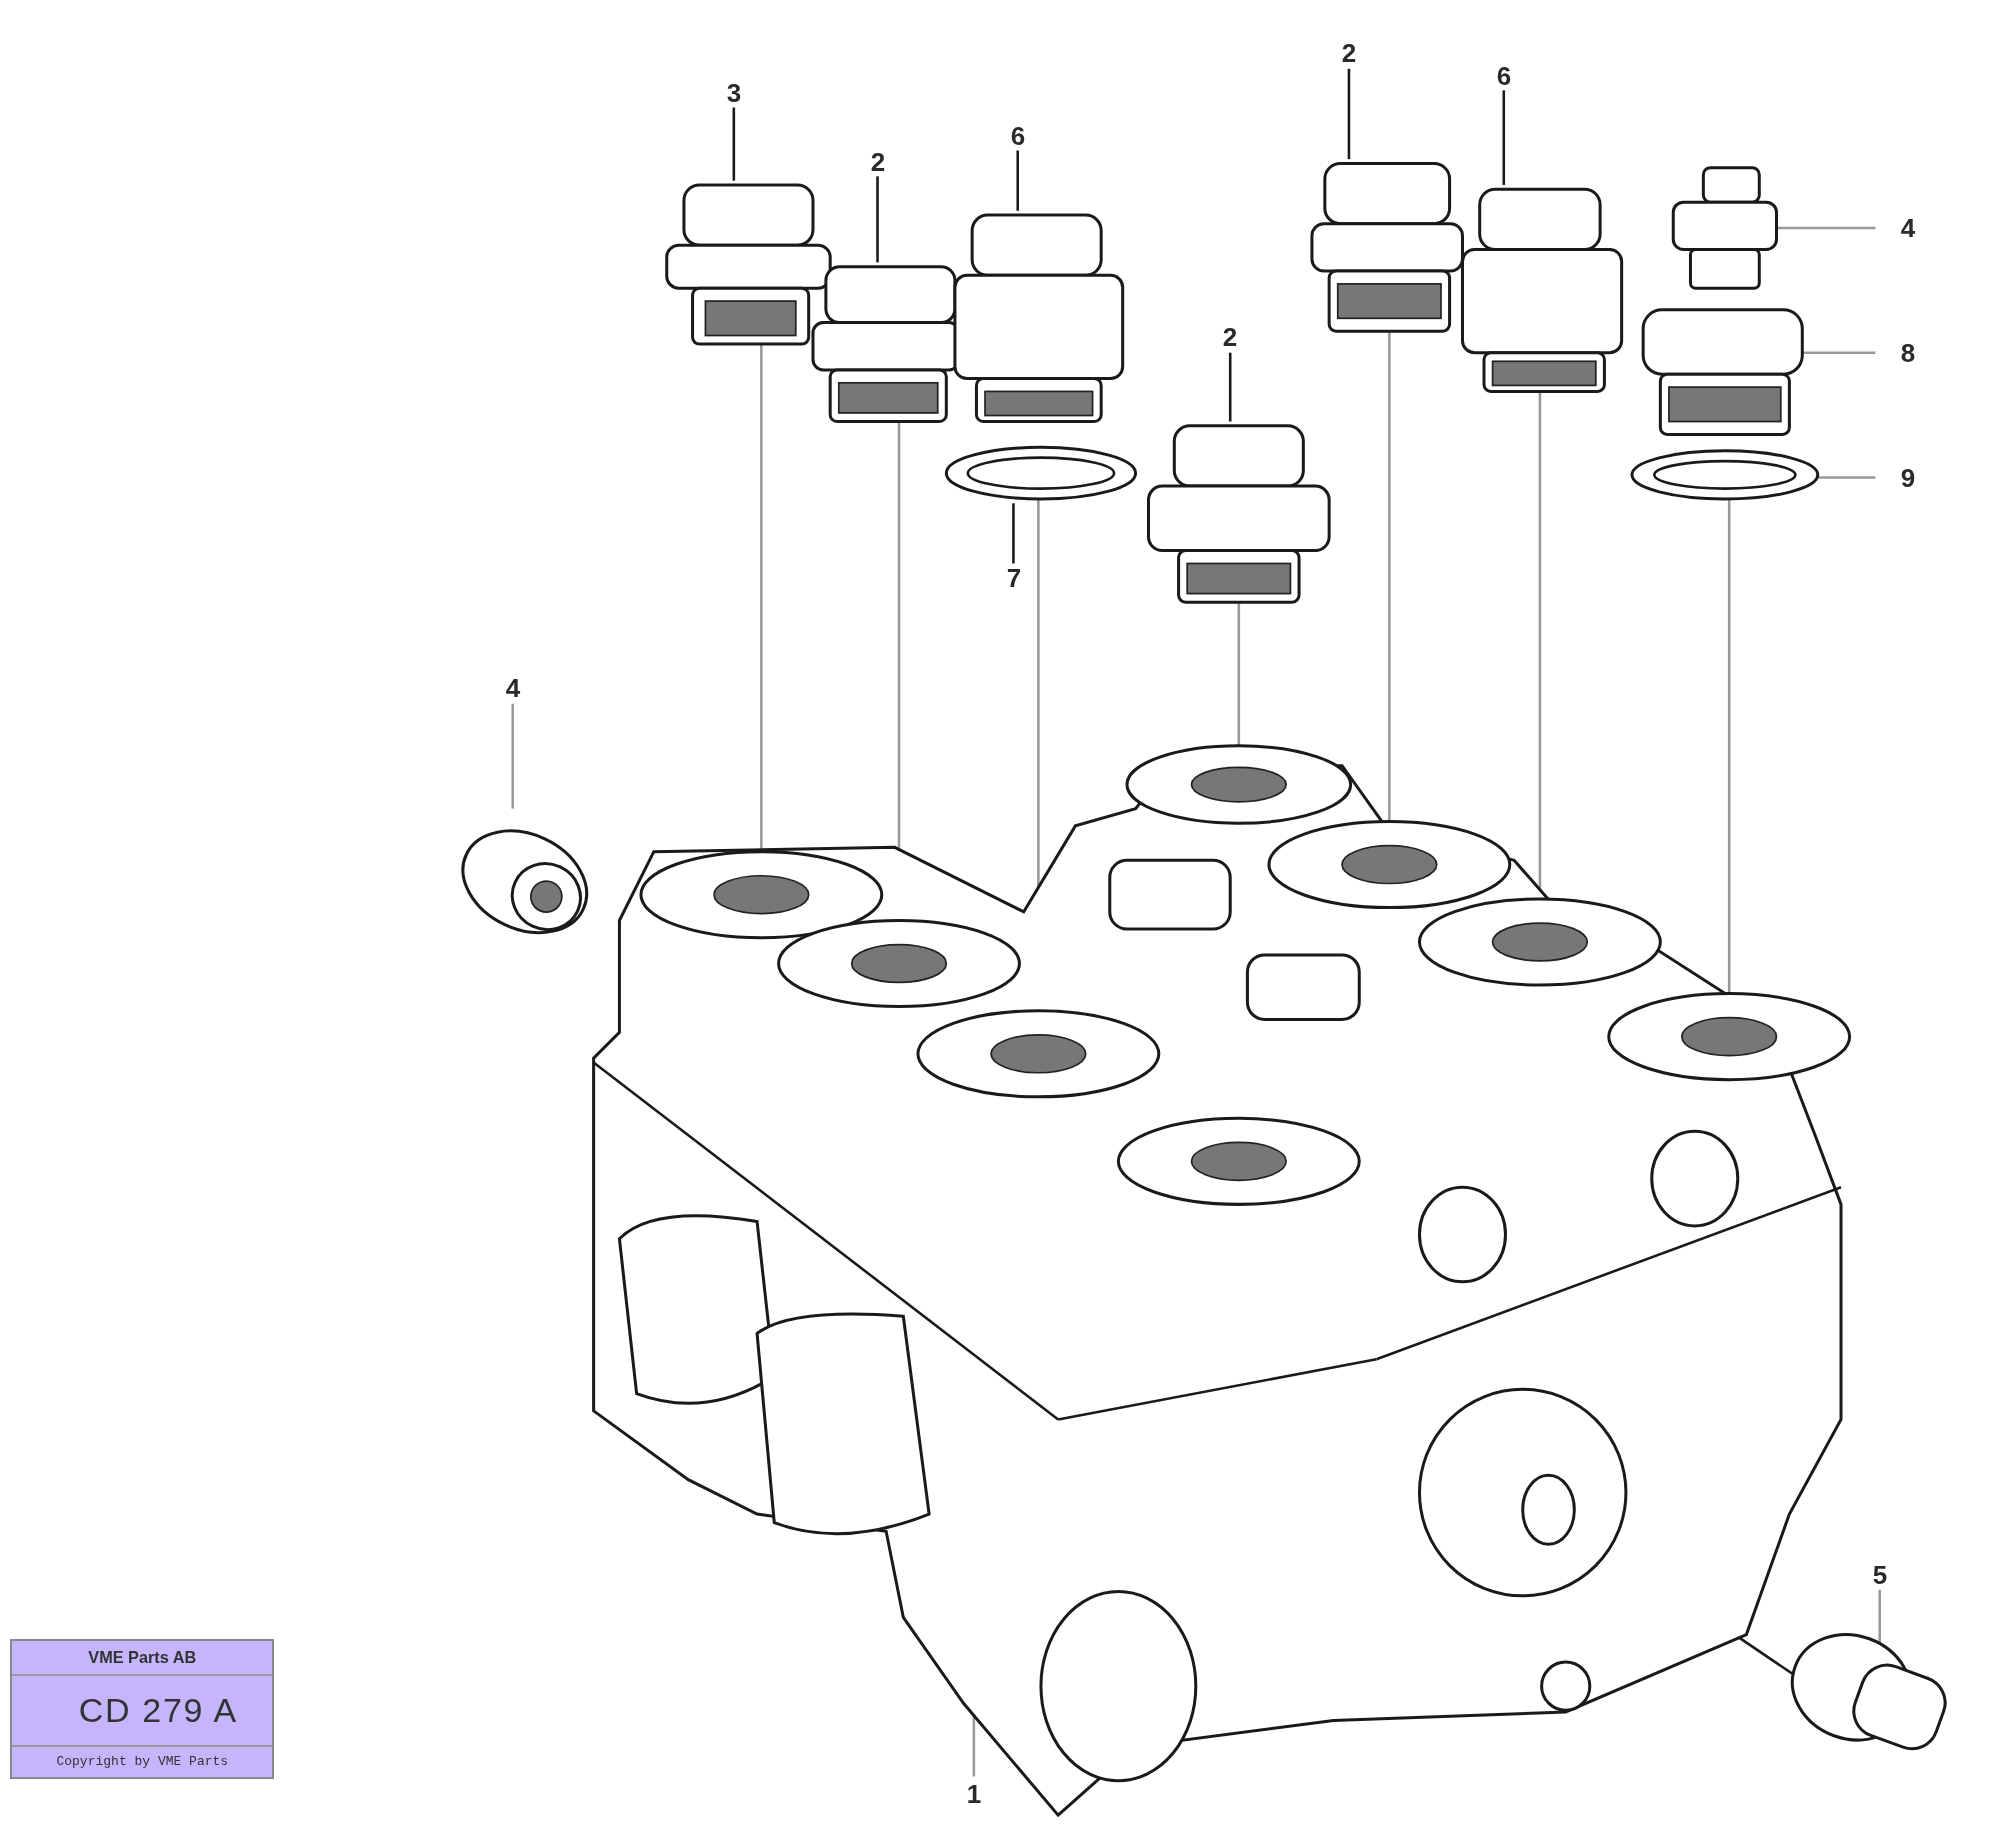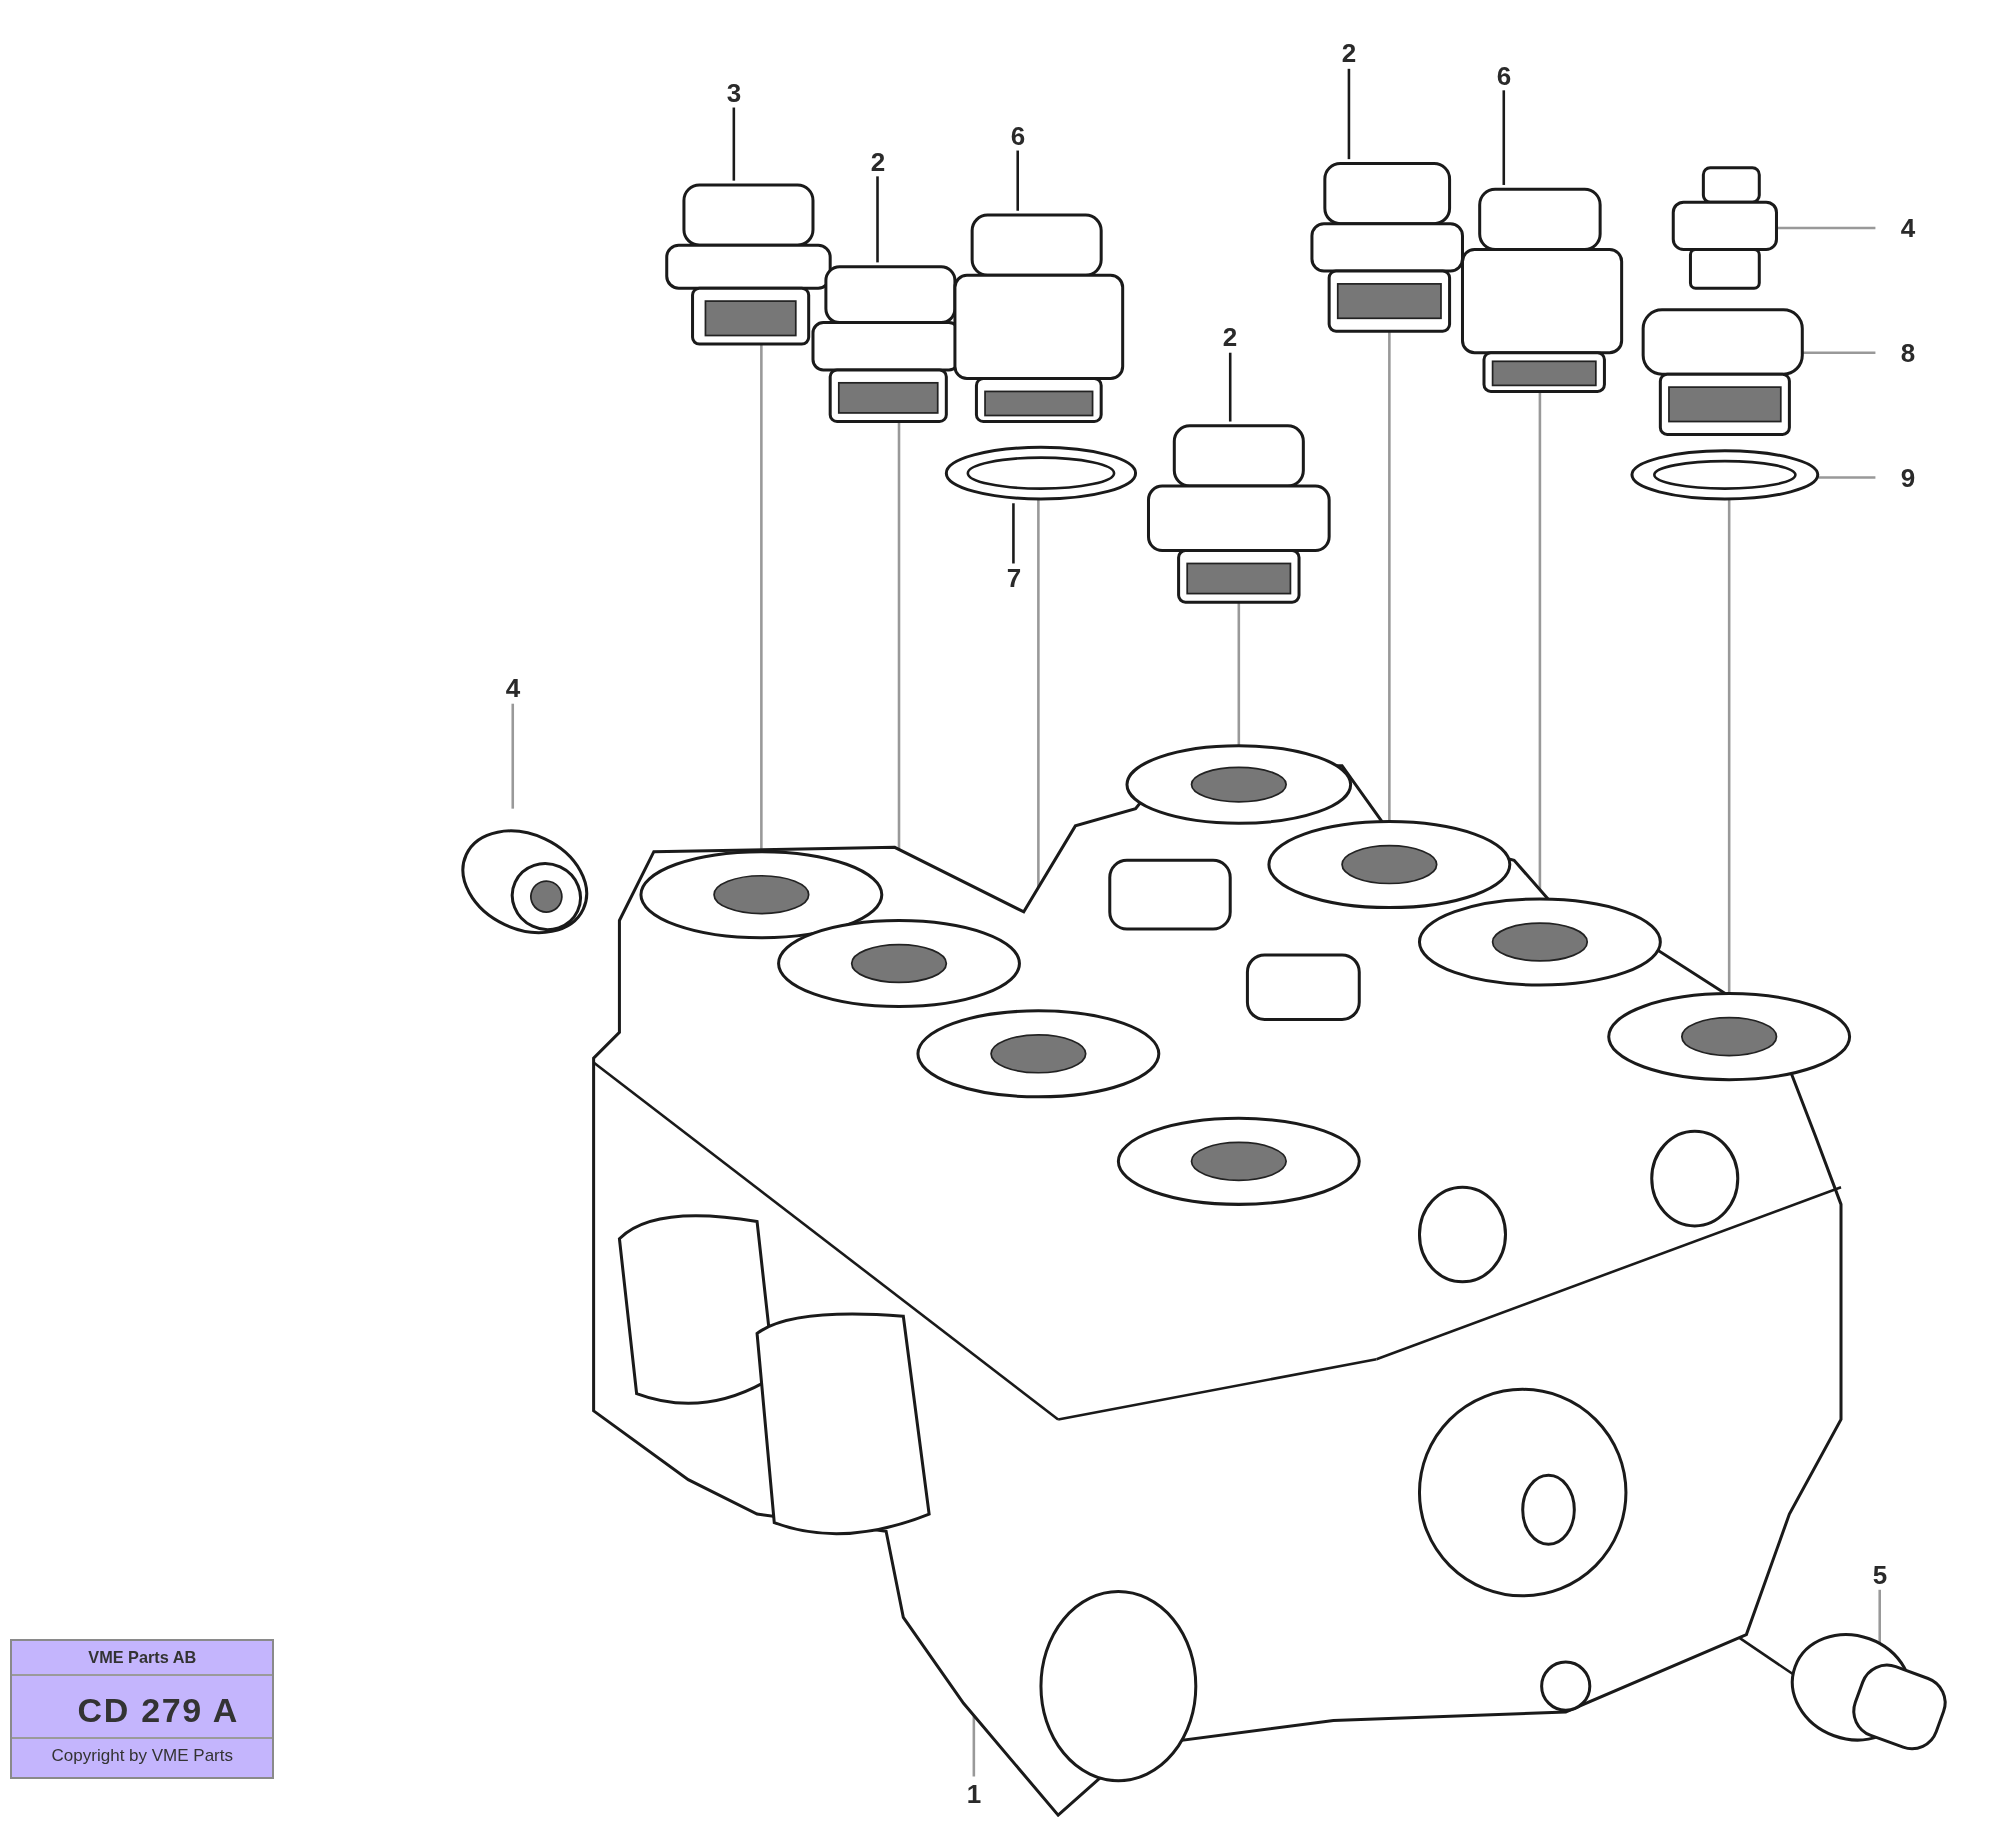--- a/index.html
+++ b/index.html
@@ -2,22 +2,22 @@
 <html style="font-size:13.8px"><head>
 <meta charset="utf-8">
 <style>
   html,body{margin:0;padding:0;background:#ffffff;}
   body{width:1989px;height:1847px;position:relative;overflow:hidden;font-family:"Liberation Sans",sans-serif;}
   #diagram{position:absolute;left:0;top:0;width:1989px;height:1847px;}
   .callout{position:absolute;font-family:"Liberation Sans",sans-serif;font-weight:bold;font-size:26px;color:#2a2a2a;transform:translate(-50%,-50%);}
   .stamp{position:absolute;left:10.3px;top:1639px;width:260px;height:136px;border:2.6px solid #8a8a8a;background:#c4b5fd;}
   .stamp .row{position:absolute;left:0;right:0;text-align:center;color:#333;}
   .stamp .r1{top:6.9px;font-size:16.3px;font-weight:bold;border-bottom:2.6px solid #9a9a9a;padding-bottom:6.9px;}
-  .stamp .r2{top:50px;font-size:34px;font-weight:bold;letter-spacing:1.7px;padding-left:32px;}
-  .stamp .r3{top:96px;font-size:17px;border-top:2.6px solid #9a9a9a;padding-top:6.9px;}
+  .stamp .r2{top:50px;font-size:34px;font-weight:normal;letter-spacing:1.7px;padding-left:32px;}
+  .stamp .r3{top:104px;font-size:13px;border-top:2.6px solid #9a9a9a;padding-top:6.9px;font-family:Liberation Mono, monospace;}
   svg .ln{stroke:#1a1a1a;stroke-width:3;fill:none;}
   svg .lt{stroke:#999;stroke-width:3;fill:none;}
   svg .fill{fill:#ffffff;stroke:#1a1a1a;stroke-width:3.5;}
   svg .dark{fill:#777;stroke:#222;stroke-width:2;}
 </style>
 </head>
 <body>
 
 <svg id="diagram" viewBox="0 0 2312 2147" xmlns="http://www.w3.org/2000/svg">
 

